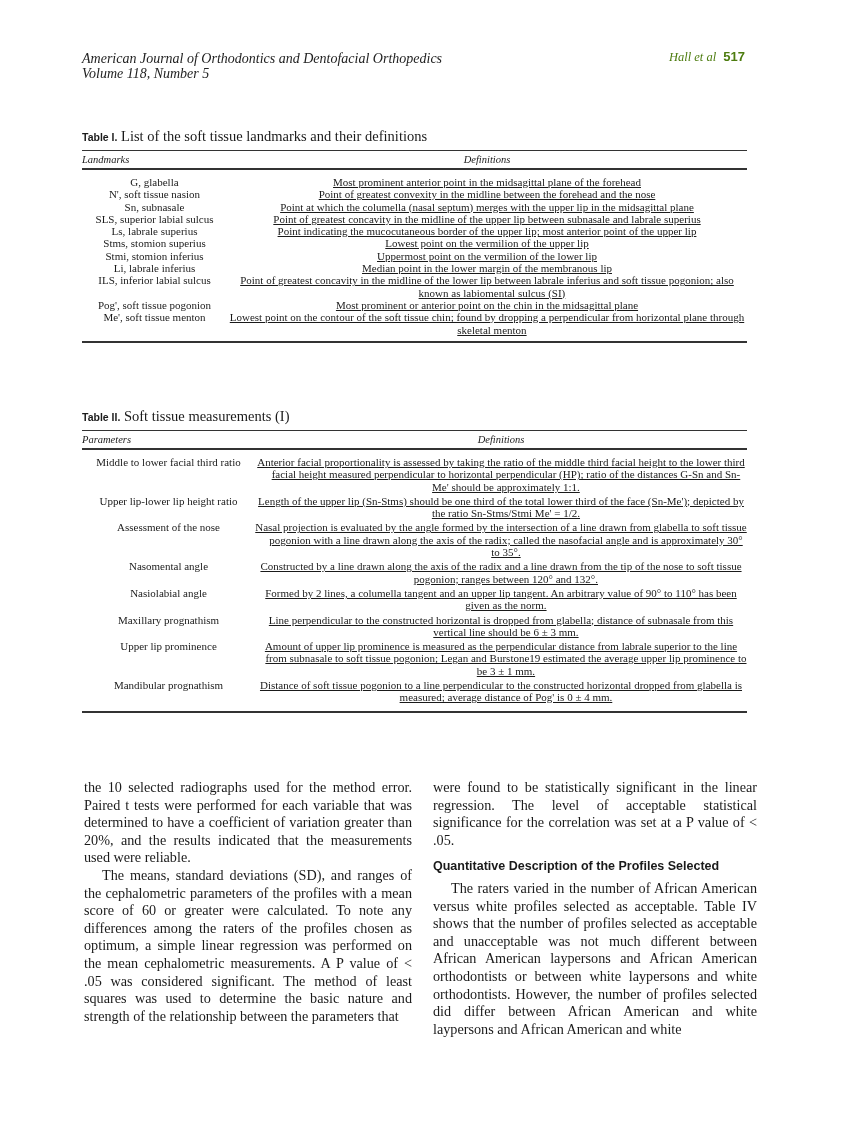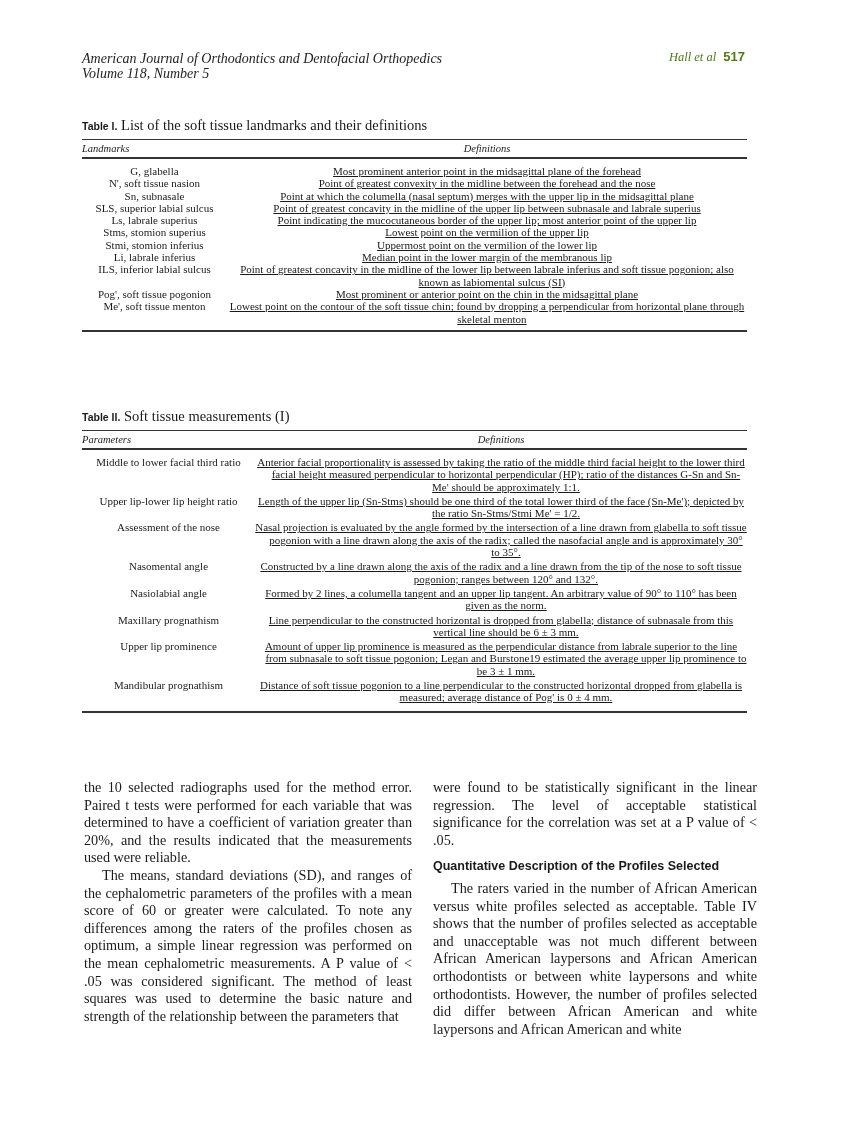--- a/index.html
+++ b/index.html
@@ -44,21 +44,21 @@
 
   <div class="hdr-left">
     <div>American Journal of Orthodontics and Dentofacial Orthopedics</div>
     <div>Volume 118, Number 5</div>
   </div>
   <div class="hdr-right">
     <span class="auth">Hall et al</span>
     <span class="pg">517</span>
   </div>
 
-  <div class="table-block t1" style="top:116px;">
+  <div class="table-block t1" style="top:127px;">
     <div class="tcap">
       <span class="tlabel">Table I.</span>
       <span>List of the soft tissue landmarks and their definitions</span>
     </div>
     <div class="rule-thin"></div>
     <div class="thead">
       <div class="c1">Landmarks</div>
       <div class="c2">Definitions</div>
     </div>
     <div class="rule-thick"></div>

